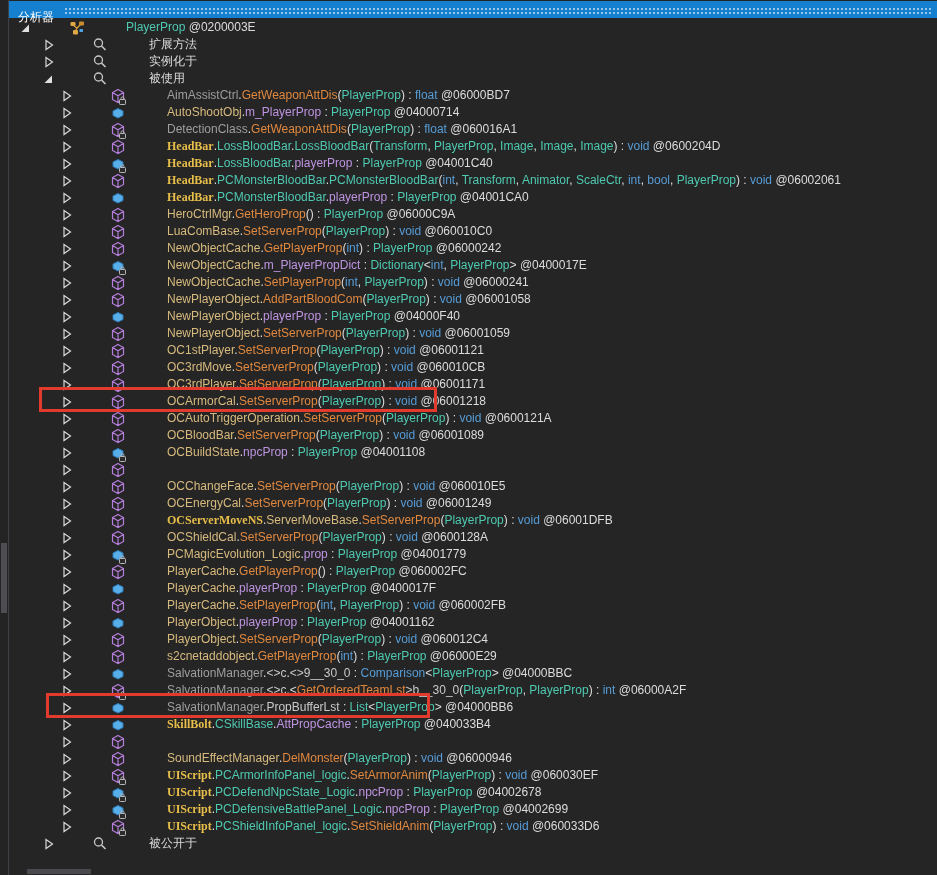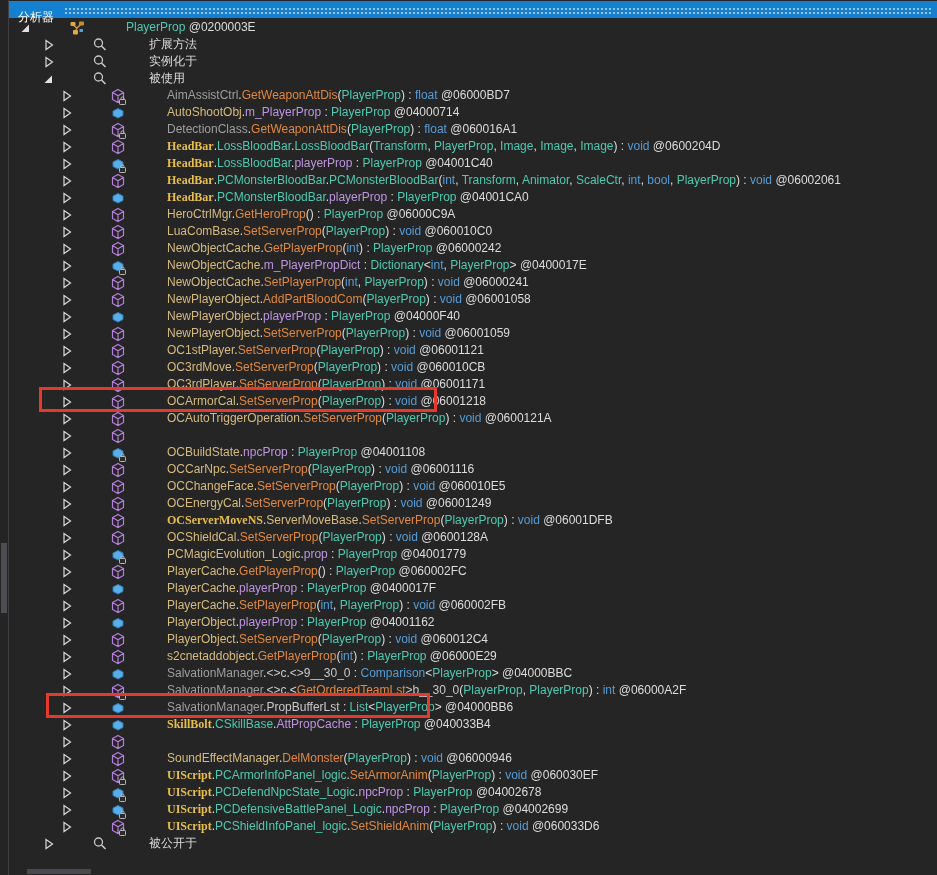--- a/index.html
+++ b/index.html
@@ -397,20 +397,21 @@
           <span class="tw">
             <svg width="14" height="14">
               <polygon points="4,2.5 10.5,7 4,11.5" fill="none" stroke="#d8d8d8" stroke-width="1.2"></polygon>
             </svg>
           </span>
           <span class="nicon">
             <svg width="16" height="16" viewBox="0 0 16 16">
               <path d="M8 1.5 L13.5 4.6 V11.4 L8 14.5 L2.5 11.4 V4.6 Z M2.5 4.6 L8 7.8 L13.5 4.6 M8 7.8 V14.5" fill="none" stroke="#B57EDB" stroke-width="1.2"></path>
             </svg>
           </span>
+          <span class="txt"><span class="c-cls">OCBloodBar</span><span class="c-pl">.</span><span class="c-m">SetServerProp</span><span class="c-pl">(</span><span class="c-ty">PlayerProp</span><span class="c-pl">) : </span><span class="c-kw">void</span><span class="c-pl"> @06001089</span></span>
         </div>
         <div class="row lvl2">
           <span class="tw">
             <svg width="14" height="14">
               <polygon points="4,2.5 10.5,7 4,11.5" fill="none" stroke="#d8d8d8" stroke-width="1.2"></polygon>
             </svg>
           </span>
           <span class="nicon">
             <svg width="16" height="16" viewBox="0 0 16 16">
               <path d="M8 3.5 L13 6 V10.5 L8 13 L3 10.5 V6 Z" fill="#58AEE8" stroke="#2f7cb8" stroke-width="1"></path>
@@ -426,21 +427,20 @@
           <span class="tw">
             <svg width="14" height="14">
               <polygon points="4,2.5 10.5,7 4,11.5" fill="none" stroke="#d8d8d8" stroke-width="1.2"></polygon>
             </svg>
           </span>
           <span class="nicon">
             <svg width="16" height="16" viewBox="0 0 16 16">
               <path d="M8 1.5 L13.5 4.6 V11.4 L8 14.5 L2.5 11.4 V4.6 Z M2.5 4.6 L8 7.8 L13.5 4.6 M8 7.8 V14.5" fill="none" stroke="#B57EDB" stroke-width="1.2"></path>
             </svg>
           </span>
-          <span class="txt"><span class="c-cls">OCCarNpc</span><span class="c-pl">.</span><span class="c-m">SetServerProp</span><span class="c-pl">(</span><span class="c-ty">PlayerProp</span><span class="c-pl">) : </span><span class="c-kw">void</span><span class="c-pl"> @06001116</span></span>
         </div>
         <div class="row lvl2">
           <span class="tw">
             <svg width="14" height="14">
               <polygon points="4,2.5 10.5,7 4,11.5" fill="none" stroke="#d8d8d8" stroke-width="1.2"></polygon>
             </svg>
           </span>
           <span class="nicon">
             <svg width="16" height="16" viewBox="0 0 16 16">
               <path d="M8 1.5 L13.5 4.6 V11.4 L8 14.5 L2.5 11.4 V4.6 Z M2.5 4.6 L8 7.8 L13.5 4.6 M8 7.8 V14.5" fill="none" stroke="#B57EDB" stroke-width="1.2"></path>

